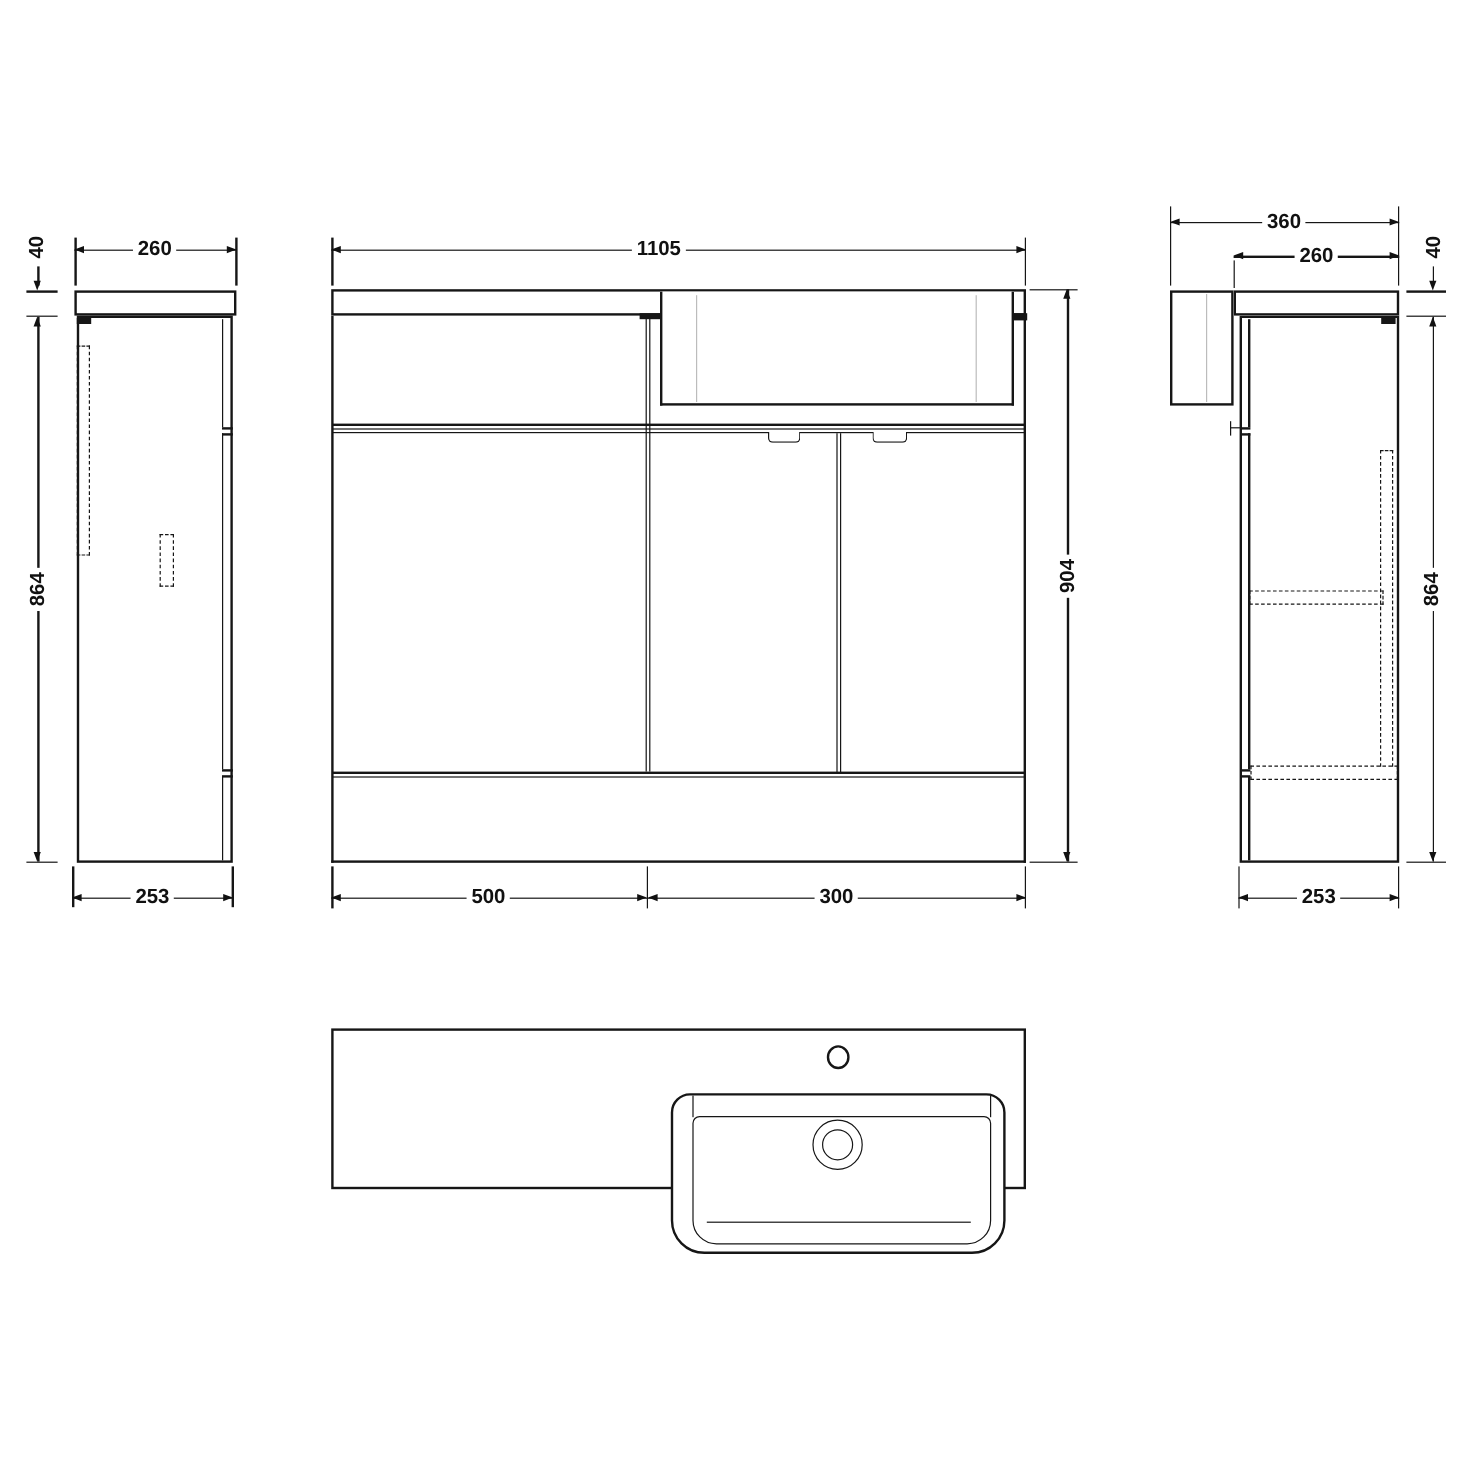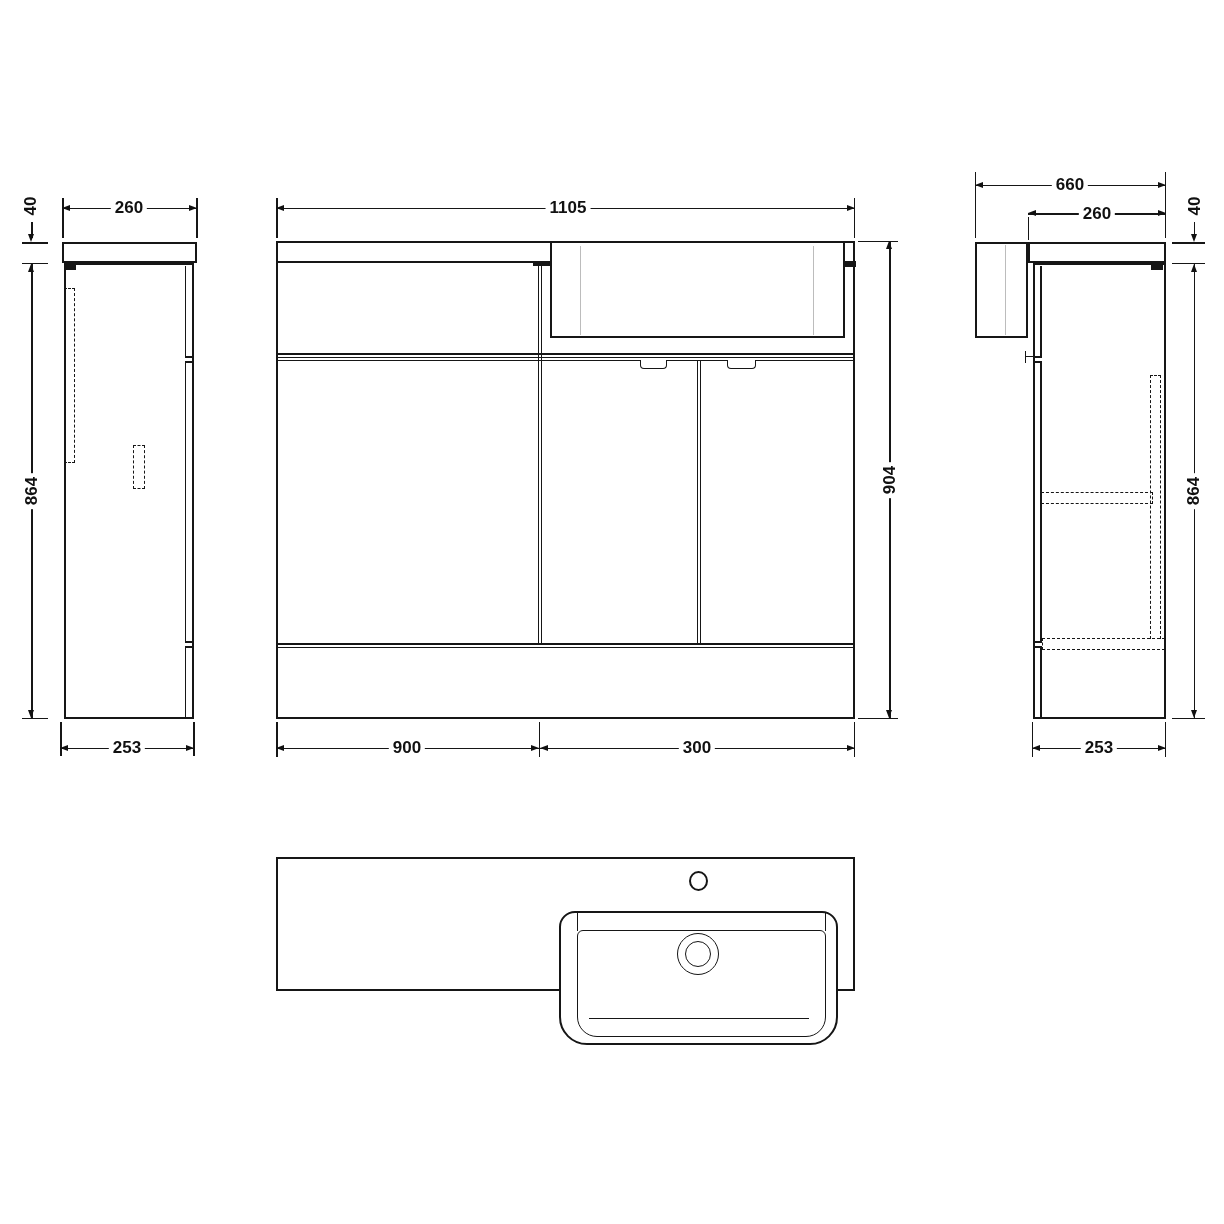--- a/index.html
+++ b/index.html
@@ -87,38 +87,38 @@
     <div class="ln" style="left:699.5px;top:360.5px;width:1.5px;height:283px;"></div>
 
     <div class="box" style="left:640px;top:359.5px;width:27px;height:9px;border-width:1.5px;border-top:none;border-radius:0 0 4px 4px;background:#fff;z-index:2;"></div>
     <div class="box" style="left:727px;top:359.5px;width:29px;height:9px;border-width:1.5px;border-top:none;border-radius:0 0 4px 4px;background:#fff;z-index:2;"></div>
 
     <div class="ln" style="left:276px;top:198px;width:1.5px;height:40px;"></div>
     <div class="ln" style="left:853.5px;top:198px;width:1.5px;height:40px;"></div>
     <div class="ln" style="left:276px;top:207.5px;width:579px;height:1.5px;"></div>
     <div class="ar ar-l" style="left:276px;top:204.5px;"></div>
     <div class="ar ar-r" style="left:847px;top:204.5px;"></div>
-    <div class="dimtxt" style="left:568px;top:208px;">1105</div>
+    <div class="dimtxt" style="left:549px;top:208px;">1105</div>
 
     <div class="ln" style="left:858px;top:240.5px;width:40px;height:1.5px;"></div>
     <div class="ln" style="left:858px;top:717.5px;width:40px;height:1.5px;"></div>
     <div class="ln" style="left:889px;top:241px;width:1.5px;height:477px;"></div>
     <div class="ar ar-u" style="left:886.2px;top:241px;"></div>
     <div class="ar ar-d" style="left:886.2px;top:710px;"></div>
     <div class="dimtxt rot" style="left:890px;top:480px;">904</div>
 
     <div class="ln" style="left:276px;top:722px;width:1.5px;height:35px;"></div>
     <div class="ln" style="left:538.5px;top:722px;width:1.5px;height:35px;"></div>
     <div class="ln" style="left:853.5px;top:722px;width:1.5px;height:35px;"></div>
     <div class="ln" style="left:276px;top:747.5px;width:579px;height:1.5px;"></div>
     <div class="ar ar-l" style="left:276px;top:744.5px;"></div>
     <div class="ar ar-r" style="left:531px;top:744.5px;"></div>
     <div class="ar ar-l" style="left:540px;top:744.5px;"></div>
     <div class="ar ar-r" style="left:847px;top:744.5px;"></div>
-    <div class="dimtxt" style="left:407px;top:748px;">900</div>
+    <div class="dimtxt" style="left:407px;top:748px;">500</div>
     <div class="dimtxt" style="left:697px;top:748px;">300</div>
   </div>
 
   <div>
     <div class="box" style="left:975px;top:242px;width:53px;height:96px;background:#fff;"></div>
     <div class="gln" style="left:1004.5px;top:245px;width:1px;height:90px;"></div>
     <div class="box" style="left:1028px;top:242px;width:138px;height:21px;background:#fff;"></div>
     <div class="box" style="left:1032.5px;top:263px;width:133.5px;height:456px;background:#fff;"></div>
 
     <div class="ln" style="left:1040px;top:266px;width:1.5px;height:90px;"></div>
@@ -134,21 +134,21 @@
 
     <div class="dash" style="left:1150px;top:375px;width:10.5px;height:264px;border-bottom:none;"></div>
     <div class="dash" style="left:1041px;top:491.5px;width:112px;height:12px;"></div>
     <div class="dash" style="left:1042px;top:637.5px;width:123px;height:12.5px;"></div>
 
     <div class="ln" style="left:974.5px;top:172px;width:1.5px;height:66px;"></div>
     <div class="ln" style="left:1164.5px;top:172px;width:1.5px;height:66px;"></div>
     <div class="ln" style="left:975px;top:184.5px;width:191px;height:1.5px;"></div>
     <div class="ar ar-l" style="left:975px;top:181.5px;"></div>
     <div class="ar ar-r" style="left:1158px;top:181.5px;"></div>
-    <div class="dimtxt" style="left:1070px;top:185px;">660</div>
+    <div class="dimtxt" style="left:1070px;top:185px;">360</div>
 
     <div class="ln" style="left:1027.5px;top:217px;width:1.5px;height:23px;"></div>
     <div class="ln" style="left:1028px;top:213px;width:138px;height:1.5px;"></div>
     <div class="ar ar-l" style="left:1028px;top:210px;"></div>
     <div class="ar ar-r" style="left:1158px;top:210px;"></div>
     <div class="dimtxt" style="left:1097px;top:213.5px;">260</div>
 
     <div class="dimtxt rot" style="left:1195px;top:206px;">40</div>
     <div class="ln" style="left:1193.5px;top:222px;width:1.5px;height:16px;"></div>
     <div class="ar ar-d" style="left:1190.7px;top:234px;"></div>

